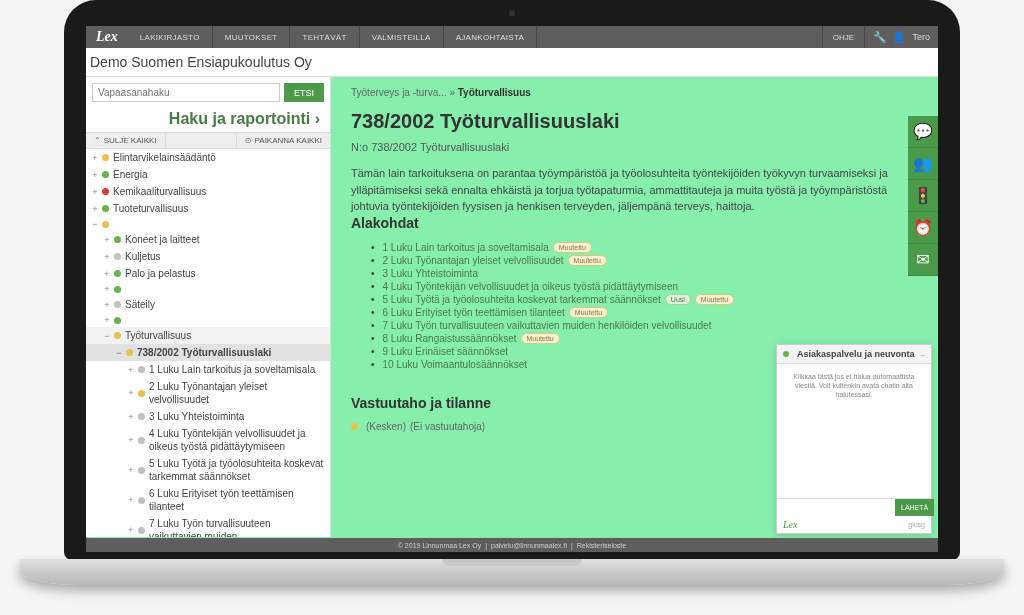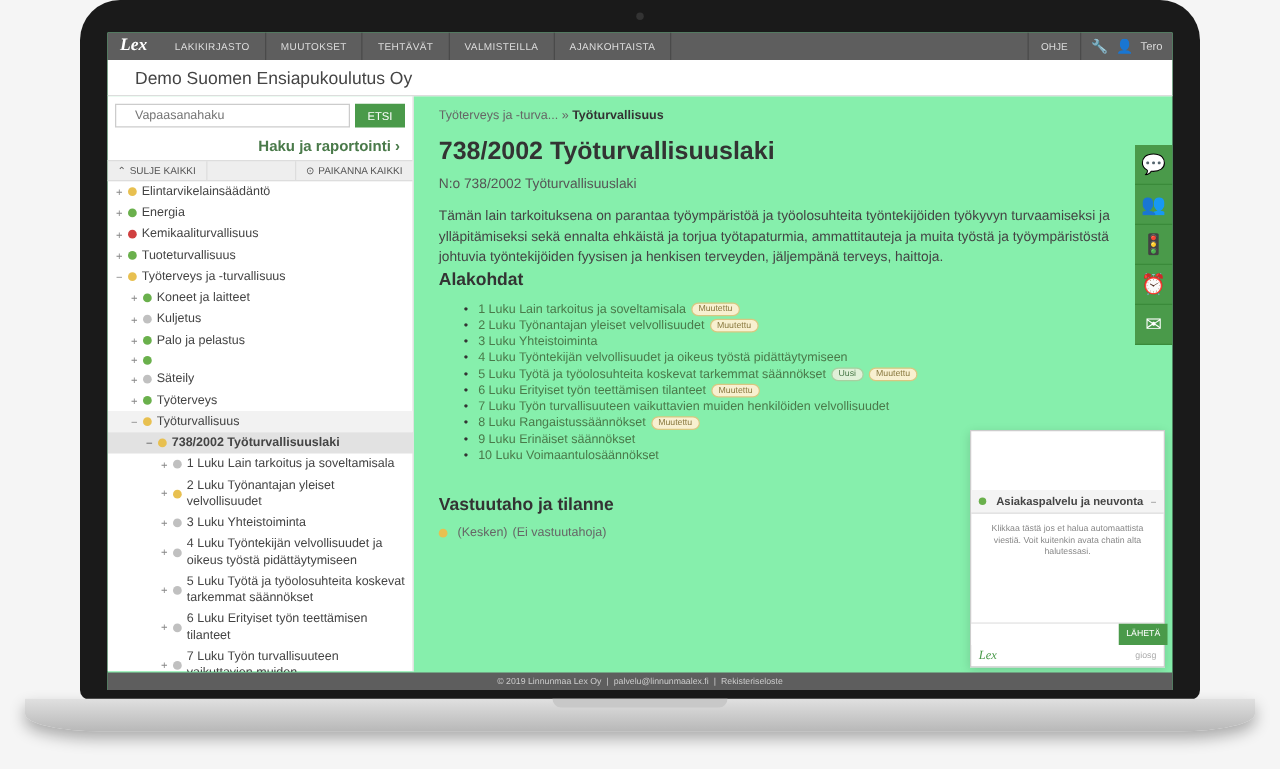--- a/index.html
+++ b/index.html
@@ -16,29 +16,29 @@
 
 .topnav { background: #5e5e5e; height: 22px; display: flex; align-items: stretch; font-size: 9px; color: #ddd; }
 .logo { font-style: italic; font-weight: bold; font-size: 14px; color: #fff; padding: 0 10px; display: flex; align-items: center; font-family: Georgia, serif; }
 .nav-item { padding: 0 12px; display: flex; align-items: center; border-right: 1px solid #4a4a4a; cursor: pointer; text-transform: uppercase; font-size: 8px; letter-spacing: 0.3px; }
 .nav-spacer { flex: 1; }
 .nav-right { display: flex; align-items: center; gap: 6px; padding: 0 8px; font-size: 9px; border-left: 1px solid #4a4a4a; }
 .nav-ohje { padding: 0 10px; display: flex; align-items: center; border-left: 1px solid #4a4a4a; font-size: 8px; text-transform: uppercase; }
 .icon-small { font-size: 11px; }
 
 
-.company-bar { background: #fff; padding: 6px 22px; font-size: 14px; color: #444; border-bottom: 1px solid #ddd; }
+.company-bar { background: #fff; padding: 6px 4px; font-size: 14px; color: #444; border-bottom: 1px solid #ddd; }
 
 
 .main { display: flex; height: calc(100% - 22px - 30px - 14px); }
 .sidebar { width: 245px; background: #fff; border-right: 1px solid #ddd; display: flex; flex-direction: column; }
 .search-row { padding: 6px; display: flex; gap: 4px; }
-.search-input { flex: 1; border: 1px solid #ccc; padding: 3px 15px; font-size: 10px; color: #888; }
+.search-input { flex: 1; border: 1px solid #ccc; padding: 3px 5px; font-size: 10px; color: #888; }
 .search-btn { background: #4a9a4a; color: #fff; border: none; padding: 3px 10px; font-size: 9px; font-weight: normal; cursor: pointer; }
-.haku-link { text-align: right; padding: 2px 10px 4px; font-size: 12px; color: #4a7a4a; font-weight: bold; }
+.haku-link { text-align: right; padding: 2px 10px 4px; font-size: 16px; color: #4a7a4a; font-weight: bold; }
 .haku-link::after { content: ' ›'; }
 .tree-controls { display: flex; font-size: 8px; background: #eee; border-top: 1px solid #ddd; border-bottom: 1px solid #ddd; }
 .tree-ctrl { padding: 3px 8px; border-right: 1px solid #ddd; cursor: pointer; color: #555; display: flex; align-items: center; gap: 3px; }
 .tree-ctrl.right { margin-left: auto; border-left: 1px solid #ddd; border-right: none; }
 
 
 .tree { flex: 1; overflow-y: auto; font-size: 10px; color: #444; }
 .tree-node { display: flex; align-items: center; padding: 2px 4px; cursor: pointer; }
 .tree-node.active { background: #e2e2e2; font-weight: bold; }
 .tree-node.selected-parent { background: #f2f2f2; }
@@ -69,21 +69,21 @@
 .badge.muutettu { color: #8a7a40; border-color: #d8c880; background: #f8f0d0; }
 .badge.uusi { color: #4a7a4a; border-color: #a8d0a0; background: #e0f0d8; }
 .vastuu-line { font-size: 10px; color: #666; display: flex; align-items: center; gap: 4px; }
 
 
 .float-icons { position: absolute; top: 90px; right: 0; width: 30px; display: flex; flex-direction: column; }
 .float-icon { width: 30px; height: 32px; background: #4a9a4a; color: #fff; display: flex; align-items: center; justify-content: center; font-size: 16px; border-bottom: 1px solid #3a8a3a; cursor: pointer; }
 
 
 .chat-widget { position: absolute; bottom: 18px; right: 6px; width: 156px; height: 190px; background: #fff; border: 1px solid #ccc; box-shadow: 0 2px 8px rgba(0,0,0,0.15); display: flex; flex-direction: column; font-size: 9px; }
-.chat-head { background: #f4f4f4; padding: 4px 6px; font-weight: bold; font-size: 9px; color: #444; border-bottom: 1px solid #ddd; display: flex; align-items: center; gap: 4px; margin-top: 47px; }
+.chat-head { background: #f4f4f4; padding: 4px 6px; font-weight: bold; font-size: 9px; color: #444; border-bottom: 1px solid #ddd; display: flex; align-items: center; gap: 4px; }
 .chat-head .dot-green { width: 6px; height: 6px; }
 .chat-close { margin-left: auto; color: #aaa; cursor: pointer; font-size: 8px; }
 .chat-body { flex: 1; padding: 8px; text-align: center; color: #888; font-size: 7px; line-height: 1.3; }
 .chat-input-row { display: flex; border-top: 1px solid #ddd; }
 .chat-input { flex: 1; border: none; padding: 4px; font-size: 8px; }
 .chat-send { background: #4a9a4a; color: #fff; border: none; padding: 4px 6px; font-size: 7px; cursor: pointer; }
 .chat-foot { padding: 3px 6px; display: flex; justify-content: space-between; align-items: center; }
 .chat-logo { font-style: italic; color: #4a9a4a; font-size: 10px; font-family: Georgia, serif; }
 .giosg { font-size: 7px; color: #aaa; }
 
@@ -157,21 +157,20 @@
               <span class="node-label">Kemikaaliturvallisuus</span>
             </div>
           <div class="tree-node lvl1">
               <span class="expander">+</span>
               <span class="status-dot dot-green"></span>
               <span class="node-label">Tuoteturvallisuus</span>
             </div>
           <div class="tree-node lvl1">
               <span class="expander">−</span>
               <span class="status-dot dot-yellow"></span>
-              <span class="node-label">Työterveys ja -turvallisuus</span>
             </div>
           <div class="tree-node lvl2">
               <span class="expander">+</span>
               <span class="status-dot dot-green"></span>
               <span class="node-label">Koneet ja laitteet</span>
             </div>
           <div class="tree-node lvl2">
               <span class="expander">+</span>
               <span class="status-dot dot-gray"></span>
               <span class="node-label">Kuljetus</span>
@@ -186,21 +185,20 @@
               <span class="status-dot dot-green"></span>
             </div>
           <div class="tree-node lvl2">
               <span class="expander">+</span>
               <span class="status-dot dot-gray"></span>
               <span class="node-label">Säteily</span>
             </div>
           <div class="tree-node lvl2">
               <span class="expander">+</span>
               <span class="status-dot dot-green"></span>
-              <span class="node-label">Työterveys</span>
             </div>
           <div class="tree-node lvl2 selected-parent">
               <span class="expander">−</span>
               <span class="status-dot dot-yellow"></span>
               <span class="node-label">Työturvallisuus</span>
             </div>
           <div class="tree-node lvl3 active">
               <span class="expander">−</span>
               <span class="status-dot dot-yellow"></span>
               <span class="node-label">738/2002 Työturvallisuuslaki</span>

